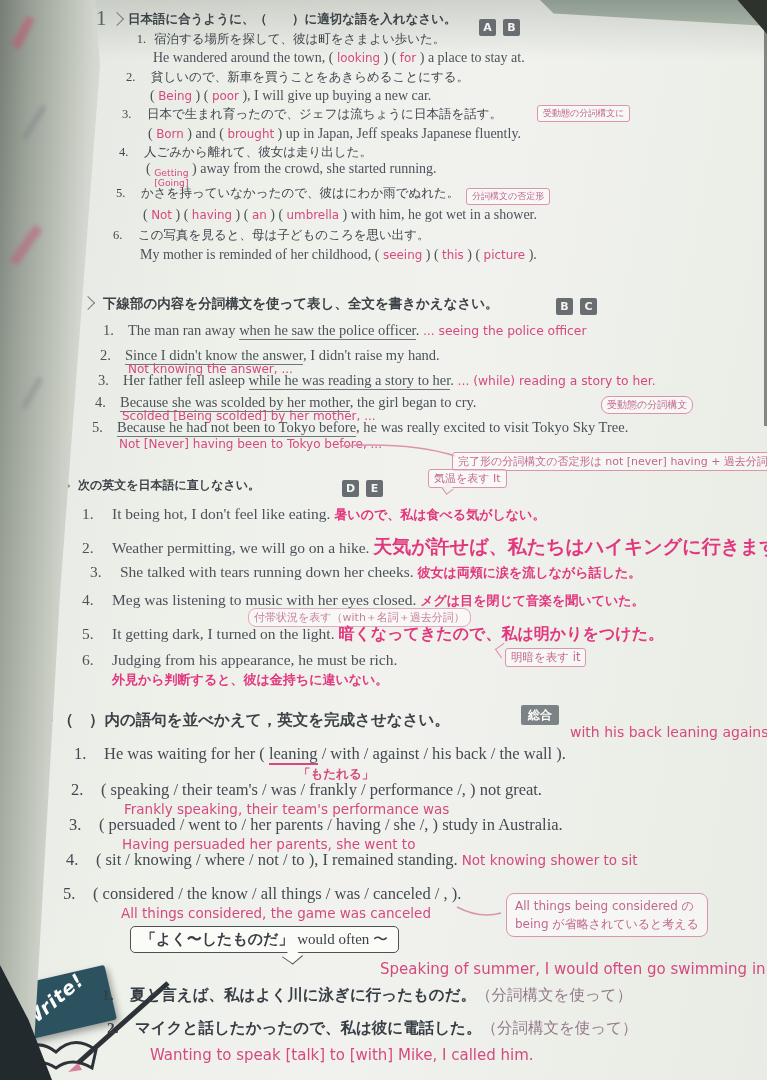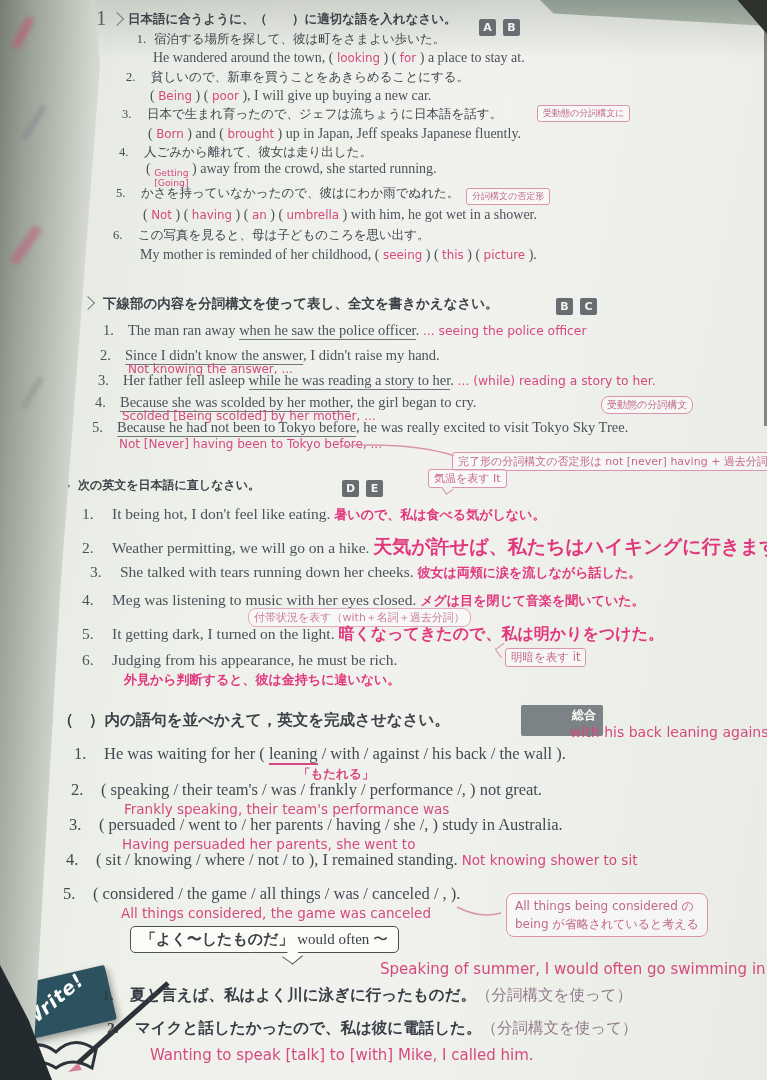--- a/index.html
+++ b/index.html
@@ -37,22 +37,22 @@
   .pink{color:#d6497f;}
   .pink2{color:#e2377d;font-weight:600;}
 
   
   .secnum{position:absolute;font-family:"Liberation Serif","DejaVu Serif",serif;color:#5a6066;}
   .chev{position:absolute;width:9px;height:9px;border-top:1.6px solid #767c81;border-right:1.6px solid #767c81;
         transform:rotate(45deg);}
   .sectitle{position:absolute;font-weight:600;color:#3c4248;font-family:"DejaVu Sans",sans-serif;}
   .tag{position:absolute;width:17px;height:17px;background:#676d71;color:#f3f3f0;font-weight:bold;
        font-size:11px;line-height:17px;text-align:center;border-radius:2px;font-family:"DejaVu Sans",sans-serif;}
-  .tag-wide{position:absolute;width:38px;height:31px;background:#7c8386;color:#fbfbf8;font-weight:bold;
-       font-size:12px;line-height:20px;text-align:center;border-radius:2px;font-family:"DejaVu Sans",sans-serif;padding-left:44px;}
+  .tag-wide{position:absolute;width:38px;height:20px;background:#7c8386;color:#fbfbf8;font-weight:bold;
+       font-size:12px;line-height:20px;text-align:center;border-radius:2px;font-family:"DejaVu Sans",sans-serif;}
 
   
   .pbox{position:absolute;border:1px solid #dc93ad;color:#c3688d;background:rgba(255,255,255,.5);
         padding:1px 5px;border-radius:3px;white-space:nowrap;font-family:"DejaVu Sans",sans-serif;}
   .pbox.rounded{border-radius:8px;}
   .tail-down::after{content:"";position:absolute;left:14px;bottom:-6px;width:8px;height:8px;background:inherit;
         border-right:1px solid #dc93ad;border-bottom:1px solid #dc93ad;transform:rotate(55deg);background:#f0f1ec;}
   .tail-up::before{content:"";position:absolute;left:-9px;top:-4px;width:10px;height:10px;
         border-left:1px solid #dc93ad;border-top:1px solid #dc93ad;transform:rotate(-35deg);}
 
@@ -175,21 +175,21 @@
   </div>
   <div class="pbox rounded" style="left:248px;top:608px;font-size:11px;border-color:#e3a9bd;color:#cb7f9d;">付帯状況を表す（with＋名詞＋過去分詞）</div>
   <div class="line en" style="left:82px;top:624px;font-size:15.5px;">
     <span class="num" style="min-width:30px">5.</span><span>It getting dark, I turned on the light.</span>
     <span class="pink2" style="font-size:16px;margin-top:20px;">暗くなってきたので、私は明かりをつけた。</span>
   </div>
   <div class="pbox tail-up" style="left:505px;top:648px;font-size:11.5px;">明暗を表す it</div>
   <div class="line en" style="left:82px;top:651px;font-size:15.5px;">
     <span class="num" style="min-width:30px">6.</span><span>Judging from his appearance, he must be rich.</span>
   </div>
-  <div class="line pink2" style="left:112px;top:671px;font-size:13px;margin-left:12px;">外見から判断すると、彼は金持ちに違いない。</div>
+  <div class="line pink2" style="left:112px;top:671px;font-size:13px;">外見から判断すると、彼は金持ちに違いない。</div>
 
   <div class="secnum" style="left:22px;top:704px;font-size:25px;">4</div>
   <span class="chev" style="left:41px;top:715px;"></span>
   <div class="sectitle" style="left:58px;top:710px;font-size:15.5px;">（　）内の語句を並べかえて，英文を完成させなさい。</div>
   <div class="tag-wide" style="left:521px;top:705px;">総合</div>
   <div class="line pink" style="left:570px;top:724px;font-size:14px;">with his back leaning against</div>
 
   <div class="line en" style="left:74px;top:744px;font-size:16.5px;color:#434a52;">
     <span class="num" style="min-width:30px">1.</span><span><span class="seg-t">He was waiting for her ( </span><span class="seg-pul">leaning</span><span class="seg-t"> / with / against / his back / the wall ).</span></span>
   </div>
@@ -204,21 +204,21 @@
     <span class="num" style="min-width:30px">3.</span><span>( persuaded / went to / her parents / having / she /, ) study in Australia.</span>
   </div>
   <div class="line pink" style="left:122px;top:836px;font-size:13.5px;">Having persuaded her parents, she went to</div>
 
   <div class="line en" style="left:66px;top:850px;font-size:16.5px;color:#434a52;">
     <span class="num" style="min-width:30px">4.</span><span>( sit / knowing / where / not / to ), I remained standing.</span>
     <span class="pink" style="font-size:13.5px;font-family:'DejaVu Sans',sans-serif;">Not knowing shower to sit</span>
   </div>
 
   <div class="line en" style="left:63px;top:884px;font-size:16.5px;color:#434a52;">
-    <span class="num" style="min-width:30px">5.</span><span>( considered / the game / all things / was / canceled / , ).</span>
+    <span class="num" style="min-width:30px">5.</span><span>( considered / the know / all things / was / canceled / , ).</span>
   </div>
   <div class="line pink" style="left:121px;top:905px;font-size:13.5px;">All things considered, the game was canceled</div>
   <svg class="connector" style="left:455px;top:905px;" width="50" height="14">
     <path d="M2,2 Q25,14 46,8" fill="none" stroke="#dc93ad" stroke-width="1.5"></path>
   </svg>
   <div class="pbox rounded" style="left:506px;top:893px;font-size:12px;line-height:1.5;padding:3px 8px;">
     <div>All things being considered の</div>
     <div>being が省略されていると考える</div>
   </div>
 

